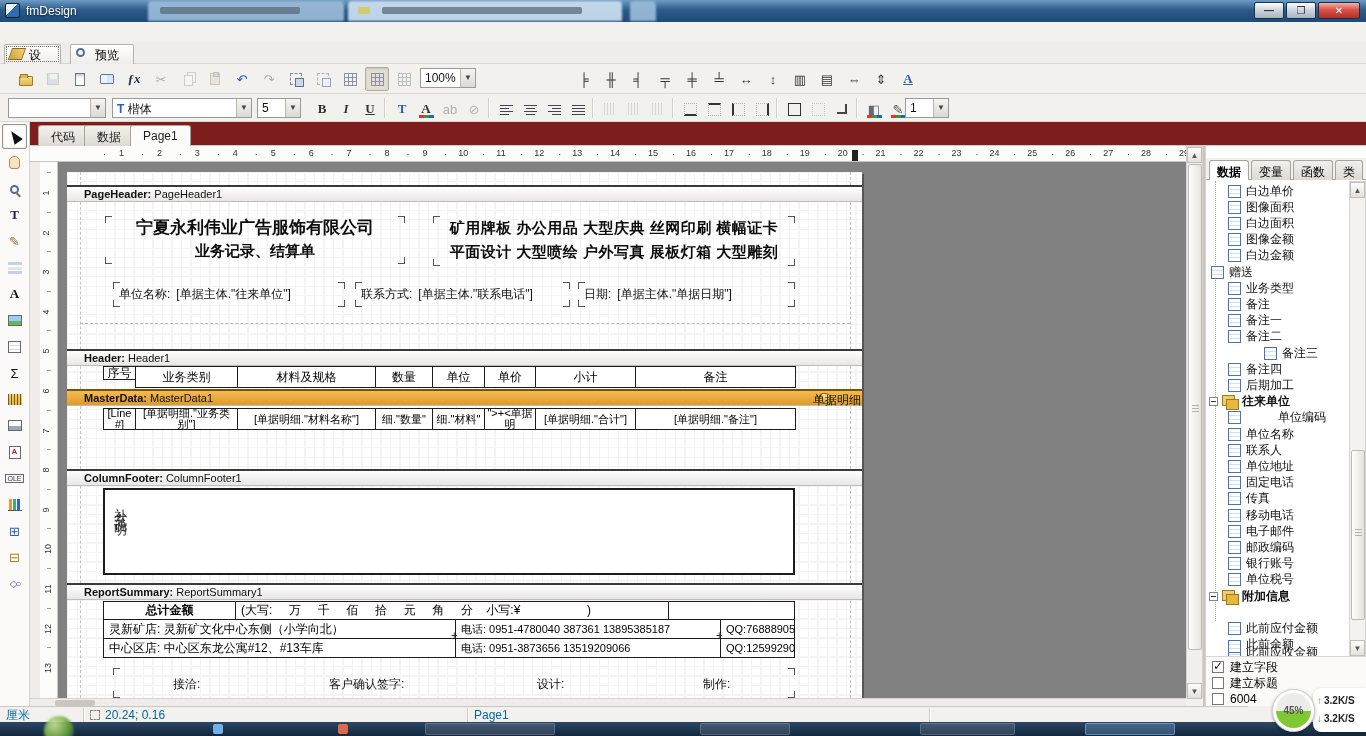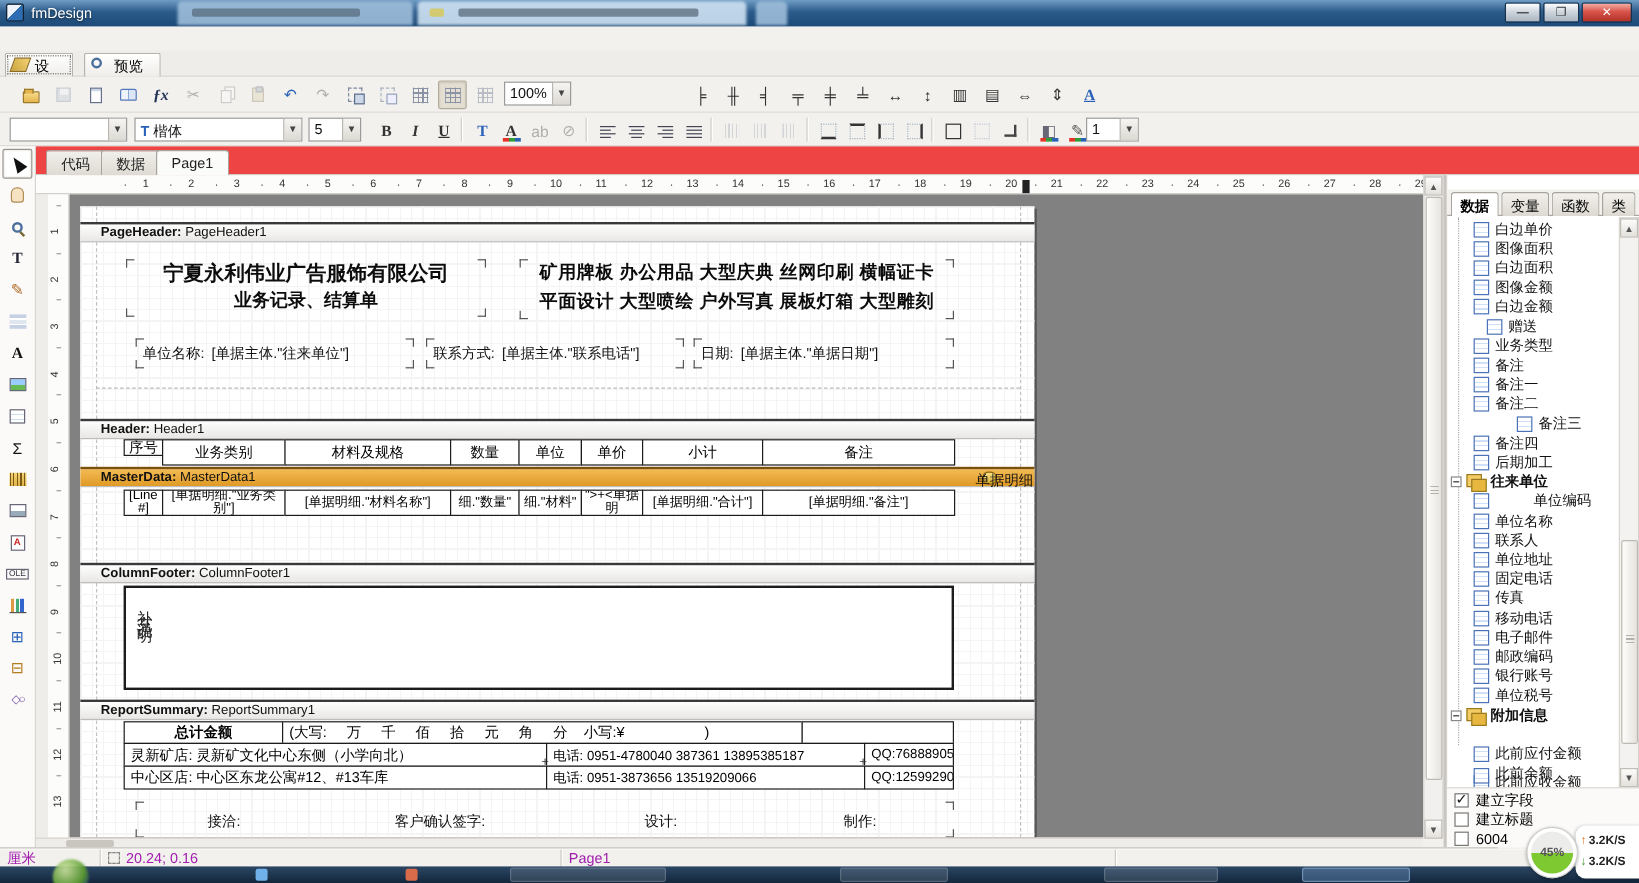--- a/index.html
+++ b/index.html
@@ -85,21 +85,21 @@
   .ic-pic{width:14px;height:11px;border:1px solid #667;background:linear-gradient(180deg,#9cf 55%,#6b5 55%)}
   .ic-subrep{width:13px;height:12px;border:1px solid #667;background:linear-gradient(#fff 0 3px,#cde 3px 4px,#fff 4px 7px,#cde 7px 8px,#fff 8px)}
   .ic-barcode{width:14px;height:11px;background:repeating-linear-gradient(90deg,#7a5a1a 0 1px,transparent 1px 3px),linear-gradient(#f3d374,#e0b347)}
   .ic-panel{width:14px;height:11px;border:1px solid #667;background:linear-gradient(#fff 55%,#9ab 55%)}
   .ic-rich{width:12px;height:13px;border:1px solid #667;background:#fff}
   .ic-rich::after{content:"A";position:absolute;left:2px;top:0;font-size:8px;color:#c22;font-weight:bold}
   .ic-chart{width:14px;height:12px;background:linear-gradient(90deg,transparent 0 1px,#d94 1px 4px,transparent 4px 5px,#4a7 5px 8px,transparent 8px 9px,#36c 9px 12px,transparent 12px);background-size:14px 12px;border-bottom:1px solid #555}
   .ic-shape{font-size:10px;color:#75a;letter-spacing:-2px}
 
   
-  #doctabs{position:absolute;left:30px;top:122px;width:1336px;height:24px;background:#ef4444;border-bottom:1px solid #cfccc6}
+  #doctabs{position:absolute;left:30px;top:122px;width:1336px;height:24px;background:#7f1d1d;border-bottom:1px solid #cfccc6}
   .dtab{position:absolute;top:3px;height:21px;border:1px solid #a8a49d;border-bottom:none;border-radius:3px 3px 0 0;
     font-size:12px;padding:3px 12px 0 12px;background:linear-gradient(#f2f0ec,#dedad3);color:#222}
   .dtab.active{background:#fbfbfa;z-index:2}
   #lefttools{position:absolute;left:0;top:122px;width:30px;height:584px;background:#fbfaf8;border-right:1px solid #d8d5d0}
   .ltbtn{position:absolute;left:2px;width:25px;height:25px;border:1px solid transparent;border-radius:2px;display:flex;align-items:center;justify-content:center;font-size:13px;color:#222}
   .ltbtn.pressed{background:#fff;border-color:#9a958c;box-shadow:inset 0 0 2px #0003}
   #toolgrip{position:absolute;left:31px;top:415px;width:6px;height:34px;background:repeating-linear-gradient(#bbb 0 1px,transparent 1px 3px);opacity:.8}
 
   
   #hruler{position:absolute;left:30px;top:146px;width:1156px;height:16px;background:#fcfcfb;border-bottom:1px solid #c9c6c1;font-size:9px;color:#333}
@@ -164,21 +164,21 @@
   .connector{position:absolute;left:9px;width:0;border-left:1px dotted #aaa}
   #treescroll{position:absolute;left:143px;top:35px;width:17px;height:475px;background:#f3f2f0;border-left:1px solid #d9d6d1}
   #tthumb{position:absolute;left:1px;top:268px;width:14px;height:170px;background:linear-gradient(90deg,#fdfdfc,#e6e3de);border:1px solid #bdbab4;border-radius:2px}
   #tthumb::after{content:"";position:absolute;left:3px;top:78px;width:7px;height:9px;background:repeating-linear-gradient(#b5b2ac 0 1px,transparent 1px 3px)}
   #checks{position:absolute;left:0;top:510px;width:161px;height:50px;border-top:1px solid #d9d6d1;background:#fbfaf9}
   .chkrow{position:absolute;left:6px;height:16px;display:flex;align-items:center;font-size:12px}
   .chk{width:12px;height:12px;border:1px solid #777;background:#fff;margin-right:6px;position:relative;flex:none}
   .chk.on::after{content:"✓";position:absolute;left:0;top:-3px;font-size:12px;font-weight:bold;color:#111}
 
   
-  #statusbar{position:absolute;left:0;top:706px;width:1248px;height:16px;background:#f2f1ee;border-top:1px solid #c9c6c1;font-size:12px;color:#a21caf}
+  #statusbar{position:absolute;left:0;top:706px;width:1248px;height:16px;background:#f2f1ee;border-top:1px solid #c9c6c1;font-size:12px;color:#0369a1}
   .scell{position:absolute;top:1px;height:14px;border-right:1px solid #cfccc6;box-shadow:1px 0 0 #fff;padding:0 6px;display:flex;align-items:center;white-space:nowrap}
   .coordicon{display:inline-block;width:10px;height:10px;border:1px dashed #888;margin-right:5px}
   #taskbar{position:absolute;left:0;top:722px;width:1366px;height:14px;background:linear-gradient(#2c4764,#12263c)}
   .orb{position:absolute;left:44px;top:-6px;width:30px;height:30px;border-radius:50%;
     background:radial-gradient(circle at 35% 30%,#cfe6a0,#5d9e2f 55%,#24456e 80%);filter:blur(1px);opacity:.9}
   .tkbtn{position:absolute;top:1px;height:12px;border-radius:2px;background:#ffffff1f;border:1px solid #ffffff2e}
   .tkbtn.active{background:#8fc3ff45;border-color:#bcd9ff66}
   .tkicon{position:absolute;top:2px;width:10px;height:10px;border-radius:2px;filter:blur(.6px)}
   #gauge{position:absolute;left:1272px;top:689px;width:43px;height:43px;border-radius:50%;background:#fff;
     box-shadow:0 1px 3px #0005;border:1px solid #cfcfcb;z-index:50}
@@ -701,21 +701,21 @@
           <span>白边面积</span>
         </div>
         <div class="trow" style="top: 50.6px; left: 22px;">
           <span class="fico"></span>
           <span>图像金额</span>
         </div>
         <div class="trow" style="top: 66.8px; left: 22px;">
           <span class="fico"></span>
           <span>白边金额</span>
         </div>
-        <div class="trow" style="top: 83px; left: 33px;">
+        <div class="trow" style="top: 83px; left: 5px;">
           <span class="fico"></span>
           <span>赠送</span>
         </div>
         <div class="trow" style="top: 99.2px; left: 22px;">
           <span class="fico"></span>
           <span>业务类型</span>
         </div>
         <div class="trow" style="top: 115.4px; left: 22px;">
           <span class="fico"></span>
           <span>备注</span>

